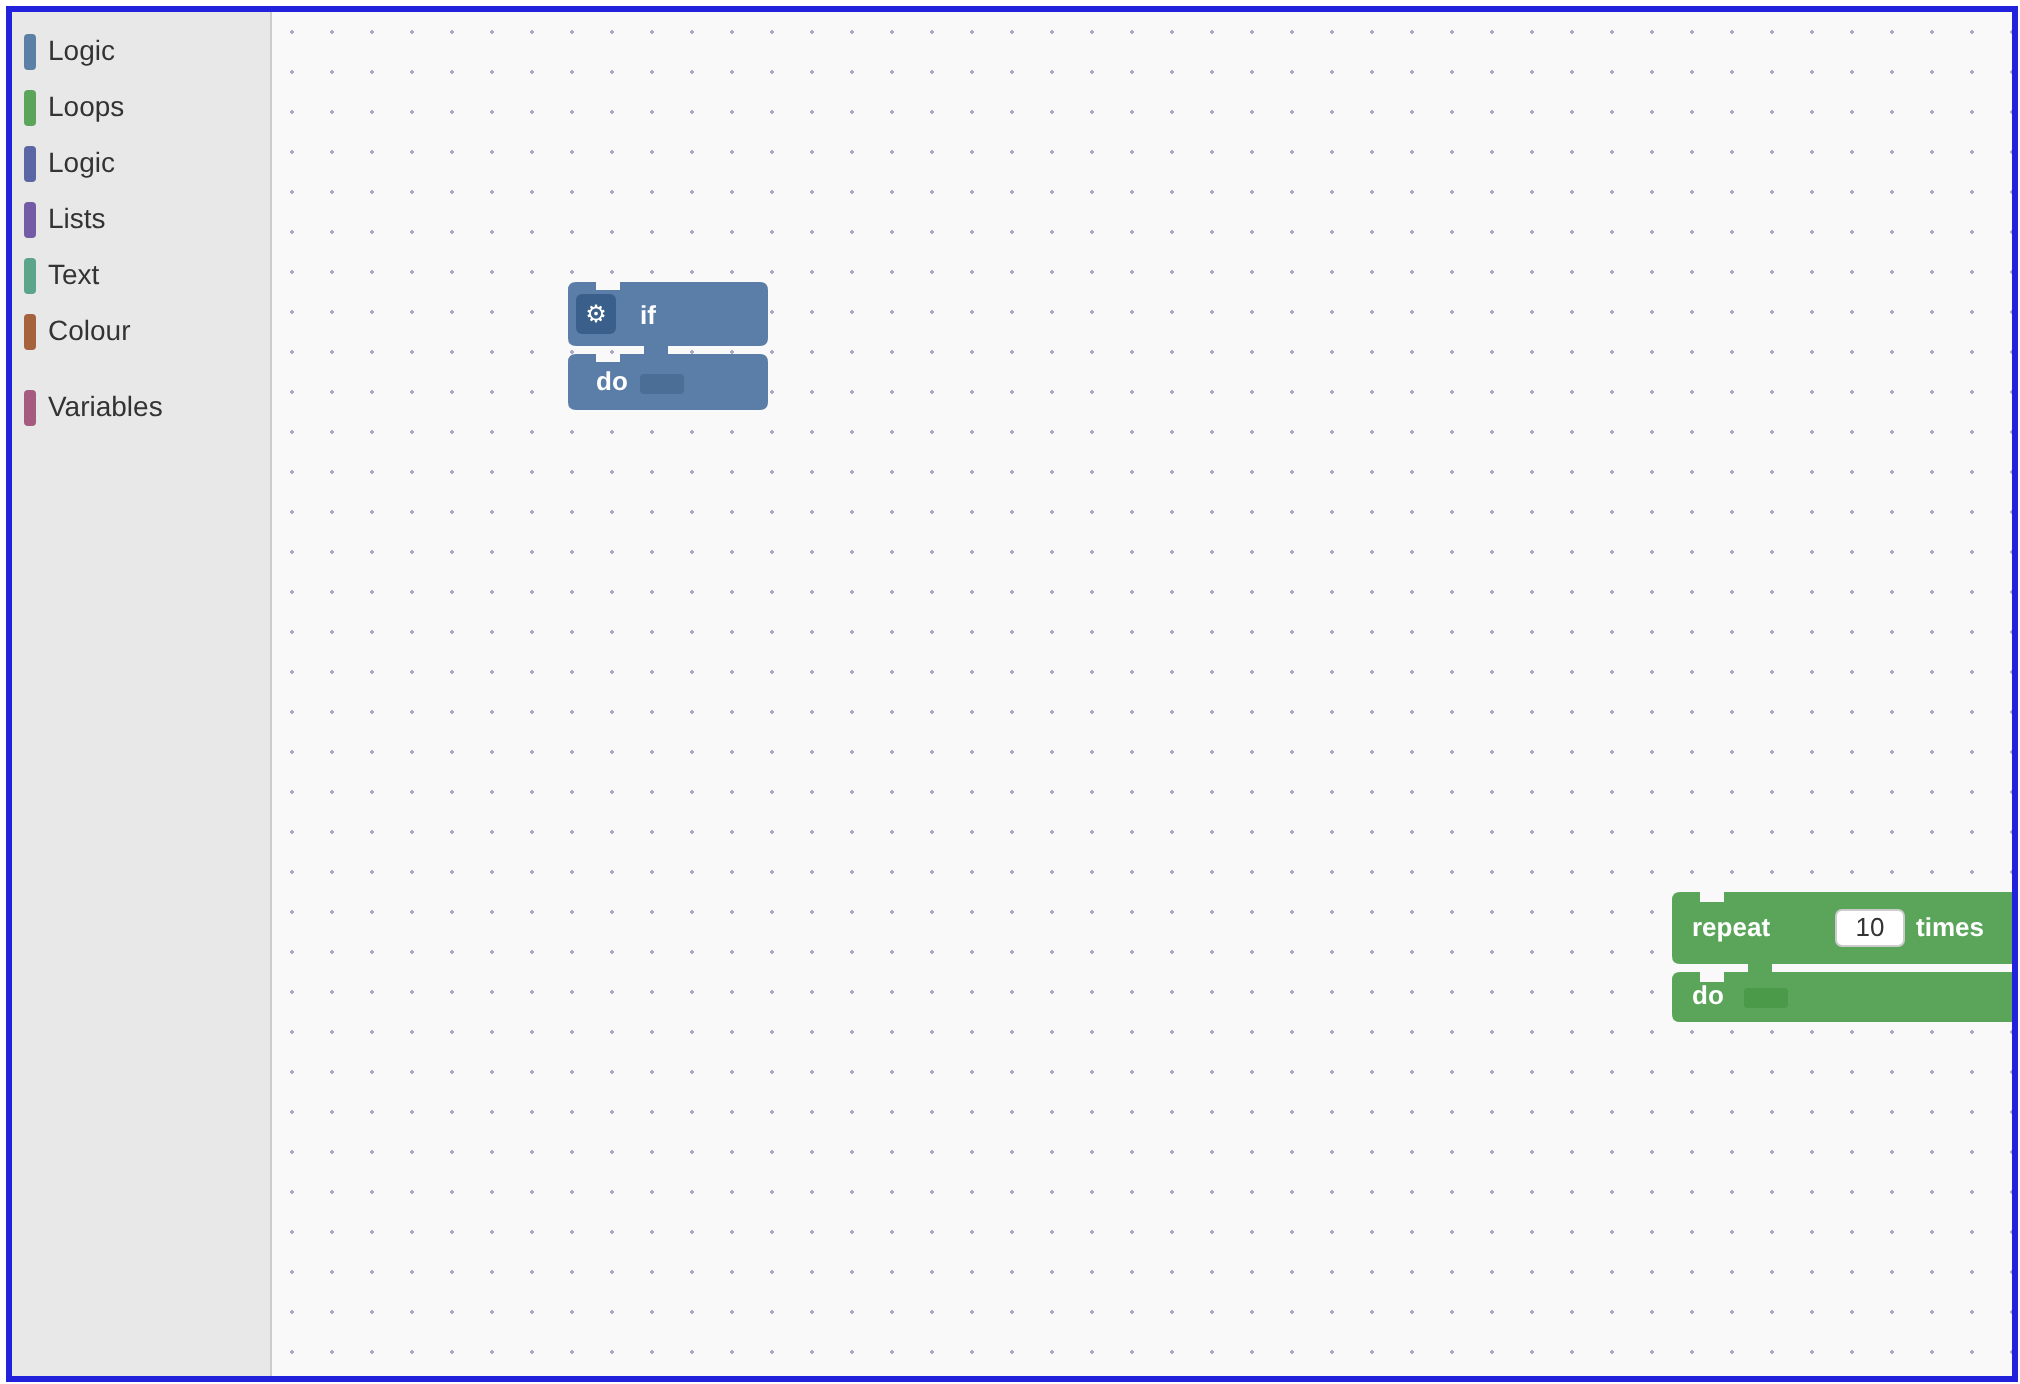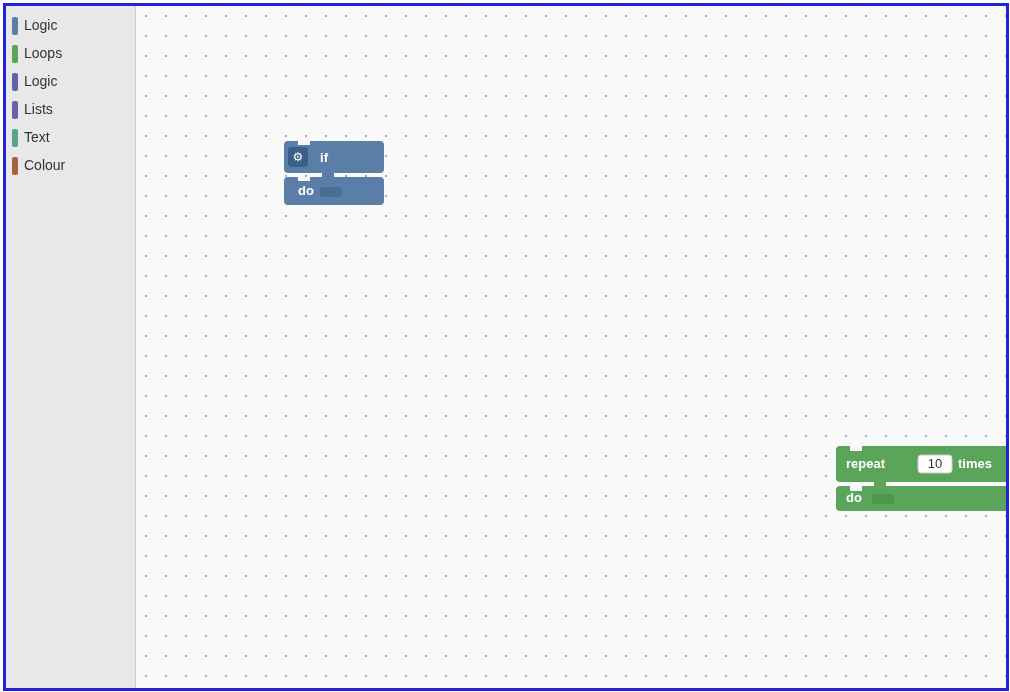--- a/index.html
+++ b/index.html
@@ -99,20 +99,24 @@
       <div class="color-bar" style="background:#5ba58a;"></div>
       <span>Text</span>
     </div>
     <div class="sidebar-item">
       <div class="color-bar" style="background:#a5623d;"></div>
       <span>Colour</span>
     </div>
 
     <div class="sidebar-divider"></div>
 
+    <div class="sidebar-item">
+      <div class="color-bar" style="background:#a55b80;"></div>
+      <span>Variables</span>
+    </div>
   </div>
 
   <div class="workspace">
 
     <div class="if-block-wrapper">
       <svg width="100" height="68" viewBox="0 0 100 68">
 
         <path d="
           M 4 0
           L 14 0

